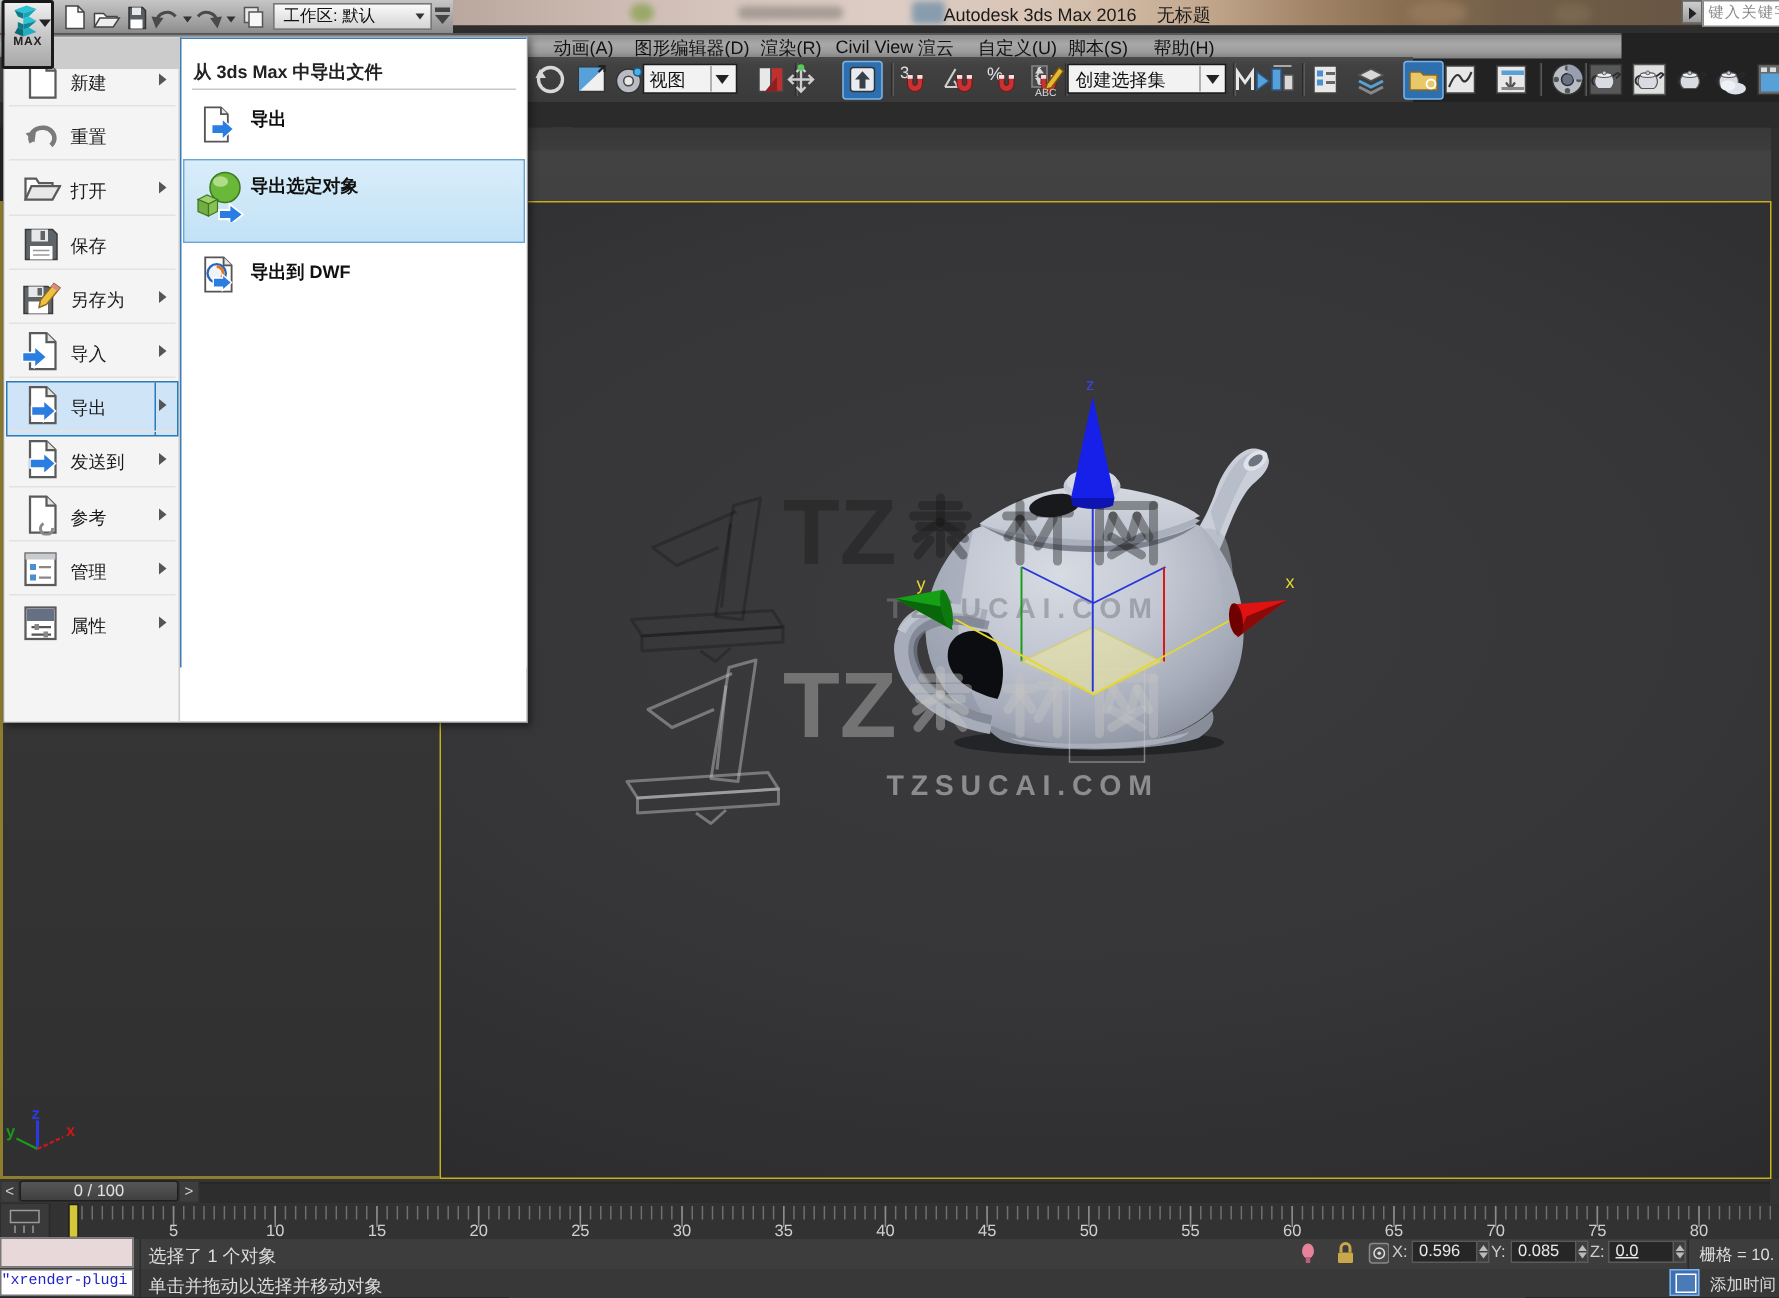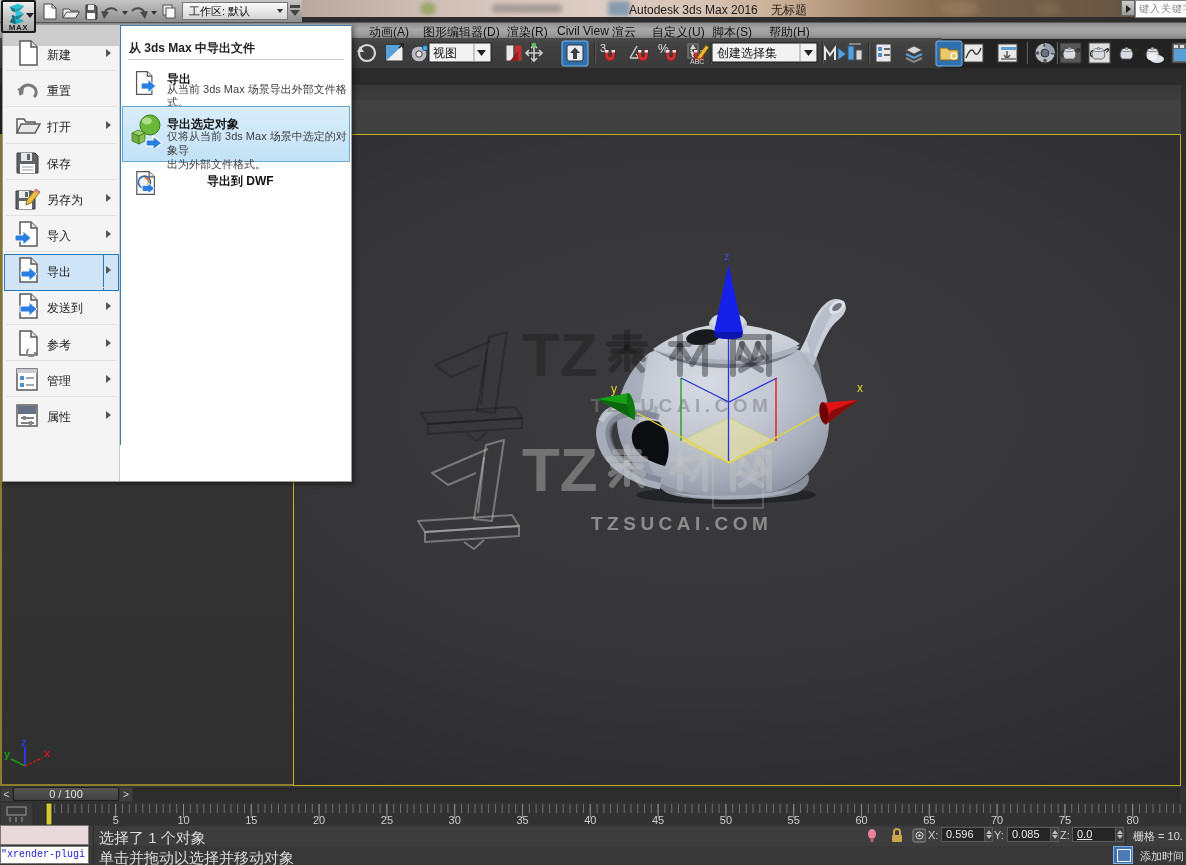--- a/index.html
+++ b/index.html
@@ -5,36 +5,36 @@
 #root{position:relative;width:1186px;height:865px;overflow:hidden;font-family:"Liberation Sans",sans-serif;}
 .abs{position:absolute;}
 
 #titlebar{left:0;top:0;width:1186px;height:17px;background:linear-gradient(to right,#baa89e 303px,#cfbdb5 420px,#d9c9c1 520px,#dcccc4 600px,#d8c4b4 700px,#c4a98f 800px,#a3866a 870px,#8a6f52 930px,#74604a 1000px,#685644 1120px);overflow:hidden;}
 #titlebar2{left:0;top:17px;width:1186px;height:5px;background:#2e2e2e;}
 #qat{left:0;top:0;width:302px;height:22px;background:linear-gradient(#c6c6c6,#8e8e8e);border-bottom:1px solid #6a6a6a;}
 #title-text{left:629px;top:2px;color:#1a1a1a;font-size:12px;white-space:pre;}
 #searchbox{left:1135px;top:0px;width:51px;height:16px;background:#ffffff;border:1px solid #888;color:#888;font-size:10px;line-height:15px;letter-spacing:1px;padding-left:3px;overflow:hidden;white-space:nowrap;}
 #searchbtn{left:1121px;top:0px;width:14px;height:16px;background:linear-gradient(#cfcfcf,#9a9a9a);border:1px solid #666;box-sizing:border-box;}
 #searchbtn:before{content:"";position:absolute;left:4px;top:4px;border-left:5px solid #222;border-top:4px solid transparent;border-bottom:4px solid transparent;}
-#menubar{left:0;top:22px;width:1186px;height:16px;background:linear-gradient(#8e8e8e,#a8a8a8 40%,#9a9a9a 75%,#7e7e7e);border-top:1px solid #5a5a5a;color:#111;font-size:12px;}
+#menubar{left:0;top:22px;width:1081px;height:16px;background:linear-gradient(#8e8e8e,#a8a8a8 40%,#9a9a9a 75%,#7e7e7e);border-top:1px solid #5a5a5a;color:#111;font-size:12px;}
 #menubar span{position:absolute;top:1px;white-space:nowrap;}
 #toolbar{left:0;top:38px;width:942px;height:30px;background:linear-gradient(#4a4a4a,#414141 20%,#3a3a3a);border-bottom:1px solid #2a2a2a;}
 #vpstrip{left:0;top:68px;width:1186px;height:17px;background:#2b2b2b;}
 
 #vp-topstrip{left:293px;top:85px;width:888px;height:49px;background:linear-gradient(#383838 0px,#3c3c3c 15px,#424242 16px,#414141 100%);}
 #vp-left{left:0;top:134px;width:293px;height:652px;background:linear-gradient(#3a3a3a,#303030);border-left:2px solid #8f7d2e;border-bottom:2px solid #8f7d2e;box-sizing:border-box;}
 #vp-right{left:1181px;top:85px;width:5px;height:701px;background:#2e2e2e;}
 #vp-active{left:293px;top:134px;width:888px;height:652px;border:1px solid #c8b21a;box-sizing:border-box;background:
  radial-gradient(ellipse 950px 540px at 47% 42%, #3c3c3e 0%, #353537 50%, #2c2c2e 82%, #27272a 100%);}
 
 #timeslider{left:0;top:786px;width:1186px;height:16px;background:#343434;}
 #ruler{left:0;top:802px;width:1186px;height:24px;background:#323232;}
 #statusbar{left:0;top:826px;width:1186px;height:20px;background:#3d3d3d;}
 #promptbar{left:0;top:846px;width:1186px;height:19px;background:#383838;}
-.wtext{color:#dcdcdc;font-size:15px;}
+.wtext{color:#dcdcdc;font-size:12px;}
 .xyfield{top:1px;width:44px;height:15px;background:#262626;border:1px solid #5a5a5a;box-sizing:border-box;color:#e8e8e8;font-size:11px;line-height:13px;padding-left:4px;}
 .spin{position:absolute;top:1px;width:9px;height:15px;background:#3e3e3e;border:1px solid #5a5a5a;box-sizing:border-box;}
 .spin:before{content:"";position:absolute;left:1px;top:2px;border-left:3px solid transparent;border-right:3px solid transparent;border-bottom:4px solid #bbb;}
 .spin:after{content:"";position:absolute;left:1px;bottom:2px;border-left:3px solid transparent;border-right:3px solid transparent;border-top:4px solid #bbb;}
 
 #appmenu{left:2px;top:24px;width:350px;height:458px;background:#ffffff;border:1px solid #999;box-shadow:2px 2px 5px rgba(0,0,0,0.45);box-sizing:border-box;}
 #leftcol{left:0;top:0;width:117px;height:456px;background:#f4f4f4;border-right:1px solid #c8cdd2;box-sizing:border-box;}
 #leftcol-top{left:0;top:0;width:117px;height:21px;background:#cccccc;}
 .mi{position:absolute;left:0;width:128px;height:37px;font-family:Liberation Mono, monospace;}
 .mi .lbl{position:absolute;left:44px;top:11px;font-size:12px;color:#1a1a1a;}
@@ -42,21 +42,21 @@
 .misep{position:absolute;left:3px;width:111px;height:1px;background:#e2e2e2;}
 #mi-exp{left:1px;top:229px;width:115px;height:37px;background:#cfe4f6;border:1px solid #2a7ab8;box-sizing:border-box;}
 #submenu{left:117px;top:0;width:231px;height:420px;background:#ffffff;border-left:1px solid #3f7cb6;border-top:1px solid #3f7cb6;box-sizing:border-box;}
 #smfooter{left:117px;top:420px;width:231px;height:36px;background:linear-gradient(#fafafa,#dfdfdf);border-top:1px solid #c0c0c0;box-sizing:border-box;}
 .btn{position:absolute;background:linear-gradient(#ffffff,#e3e3e3);border:1px solid #8a8a8a;border-radius:2px;font-size:12px;color:#111;text-align:center;}
 #sm-h{position:absolute;left:8px;top:14px;font-size:12px;font-weight:bold;color:#222;}
 .smi-t{position:absolute;font-size:12px;font-weight:bold;color:#111;}
 .smi-d{position:absolute;font-size:11px;color:#404040;line-height:13px;}
 #smi2{position:absolute;left:1px;top:80px;width:228px;height:56px;background:linear-gradient(#d9edfa,#c2e2f6);border:1px solid #66a7d8;box-sizing:border-box;}
 
-#appbtn{left:1px;top:0px;width:35px;height:33px;background:linear-gradient(#f0f0f0 0%,#c8c8c8 50%,#a8a8a8 100%);border:2px solid #1a1a1a;border-radius:2px;box-sizing:border-box;}
+#appbtn{left:1px;top:0px;width:35px;height:46px;background:linear-gradient(#f0f0f0 0%,#c8c8c8 50%,#a8a8a8 100%);border:2px solid #1a1a1a;border-radius:2px;box-sizing:border-box;}
 #appbtn .maxtxt{position:absolute;left:0;width:100%;text-align:center;top:21px;font-size:8px;font-weight:bold;color:#222;letter-spacing:0.5px;}
 </style></head>
 <body>
 <div id="root">
   <div class="abs" id="titlebar">
       <div style="position:absolute;left:420px;top:2px;width:16px;height:13px;background:#9aa86a;border-radius:50%;filter:blur(2px);"></div>
       <div style="position:absolute;left:492px;top:4px;width:70px;height:9px;background:#9a938c;border-radius:4px;filter:blur(2px);opacity:0.8;"></div>
       <div style="position:absolute;left:608px;top:1px;width:22px;height:15px;background:#7e98ac;border-radius:3px;filter:blur(2px);opacity:0.9;"></div>
       <div style="position:absolute;left:938px;top:0px;width:40px;height:17px;background:#93775a;border-radius:50%;filter:blur(3px);"></div>
       <div style="position:absolute;left:1035px;top:2px;width:26px;height:14px;background:#7a6850;border-radius:50%;filter:blur(3px);"></div>
@@ -769,41 +769,39 @@
       </div>
     <div class="abs" id="submenu">
       <div id="sm-h">从 3ds Max 中导出文件</div>
       <div class="abs" style="left:7px;top:33px;width:216px;height:1px;background:#c8c8c8;"></div>
       <svg class="abs" style="left:11px;top:44px" width="26" height="26" viewBox="0 0 34 34">
         <path d="M6 2 h14 l6 6 v24 h-20 z" fill="#fff" stroke="#555" stroke-width="1.6"></path>
         <path d="M20 2 v6 h6" fill="#e8e8e8" stroke="#555" stroke-width="1.6"></path>
         <path d="M12 17 h9 v-5 l10 9 -10 9 v-5 h-9 z" fill="#2a7de1" stroke="#fff" stroke-width="1.2"></path>
       </svg>
       <div class="smi-t" style="left:46px;top:45px;">导出</div>
-      <div class="smi-d" style="left:46px;top:57px;">从当前 3ds Max 场景导出外部文件格式。</div>
       <div class="abs" id="smi2"></div>
       <svg class="abs" style="left:8px;top:88px" width="36" height="34" viewBox="0 0 36 34">
         <circle cx="21" cy="11" r="10" fill="#6ab83a"></circle>
         <circle cx="21" cy="11" r="10" fill="none" stroke="#3c7a1e" stroke-width="1"></circle>
         <ellipse cx="18" cy="7" rx="5" ry="3.5" fill="#b8e090" opacity="0.9"></ellipse>
         <path d="M3 19 l6 -3 7 3 -6 3 z" fill="#9ed06a" stroke="#3c7a1e" stroke-width="0.8"></path>
         <path d="M3 19 v8 l7 3 v-8 z" fill="#74ac44" stroke="#3c7a1e" stroke-width="0.8"></path>
         <path d="M16 19 v8 l-6 3 v-8 z" fill="#88c054" stroke="#3c7a1e" stroke-width="0.8"></path>
         <path d="M17 26 h7 v-4 l9 7 -9 7 v-4 h-7 z" fill="#2a7de1" stroke="#fff" stroke-width="1.2"></path>
       </svg>
       <div class="smi-t" style="left:46px;top:90px;">导出选定对象</div>
-      <div class="smi-d" style="left:46px;top:103px;line-height:14px;">仅将从当前 3ds Max 场景中选定的对象导<br>出为外部文件格式。</div>
       <svg class="abs" style="left:12px;top:144px" width="26" height="26" viewBox="0 0 34 34">
         <path d="M5 2 h16 l7 7 v23 h-23 z" fill="#fff" stroke="#555" stroke-width="1.6"></path>
         <path d="M21 2 v7 h7" fill="#e8e8e8" stroke="#555" stroke-width="1.6"></path>
         <circle cx="15" cy="16" r="8" fill="#eef4fa" stroke="#2a66b8" stroke-width="2"></circle>
         <path d="M15 10 a6 6 0 0 1 4 10" fill="none" stroke="#e07820" stroke-width="2.5"></path>
         <path d="M12 20 h8 v-3 l8 7 -8 7 v-3 h-8 z" fill="#2a7de1" stroke="#fff" stroke-width="1.2"></path>
       </svg>
-      <div class="smi-t" style="left:46px;top:147px;margin-left:40px;">导出到 DWF</div>
+      <div class="smi-t" style="left:46px;top:147px;">导出到 DWF</div>
     </div>
   </div>
   <div class="abs" id="appbtn">
     <svg style="position:absolute;left:3px;top:1px" width="22" height="22" viewBox="0 0 28 30">
       <path d="M4 5 L15 1 L24 4 L12 8 Z" fill="#2ec3d4"></path>
       <path d="M4 5 L12 8 L12 13 L7 11 Z" fill="#0d7c8a"></path>
       <path d="M12 8 L24 4 L17 11 L12 13 Z" fill="#16a5b8"></path>
       <path d="M12 13 L17 11 L24 15 L12 18 Z" fill="#2ec3d4"></path>
       <path d="M7 16 L12 18 L12 23 L7 21 Z" fill="#0d7c8a"></path>
       <path d="M12 18 L24 15 L17 21 L12 23 Z" fill="#0d8796"></path>

